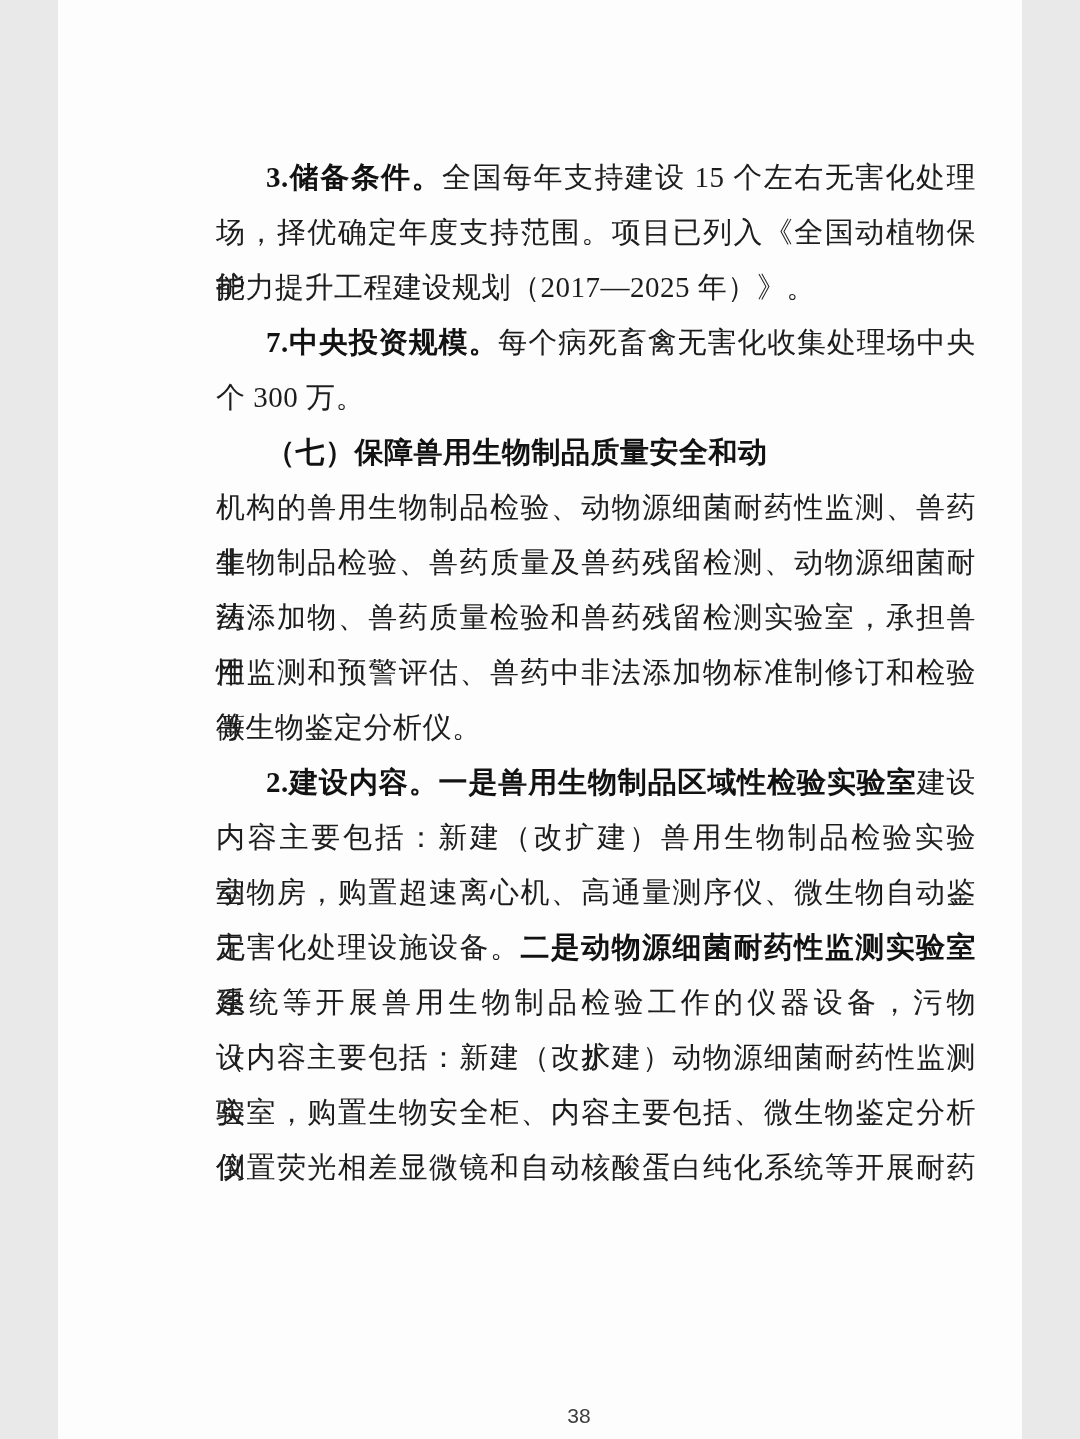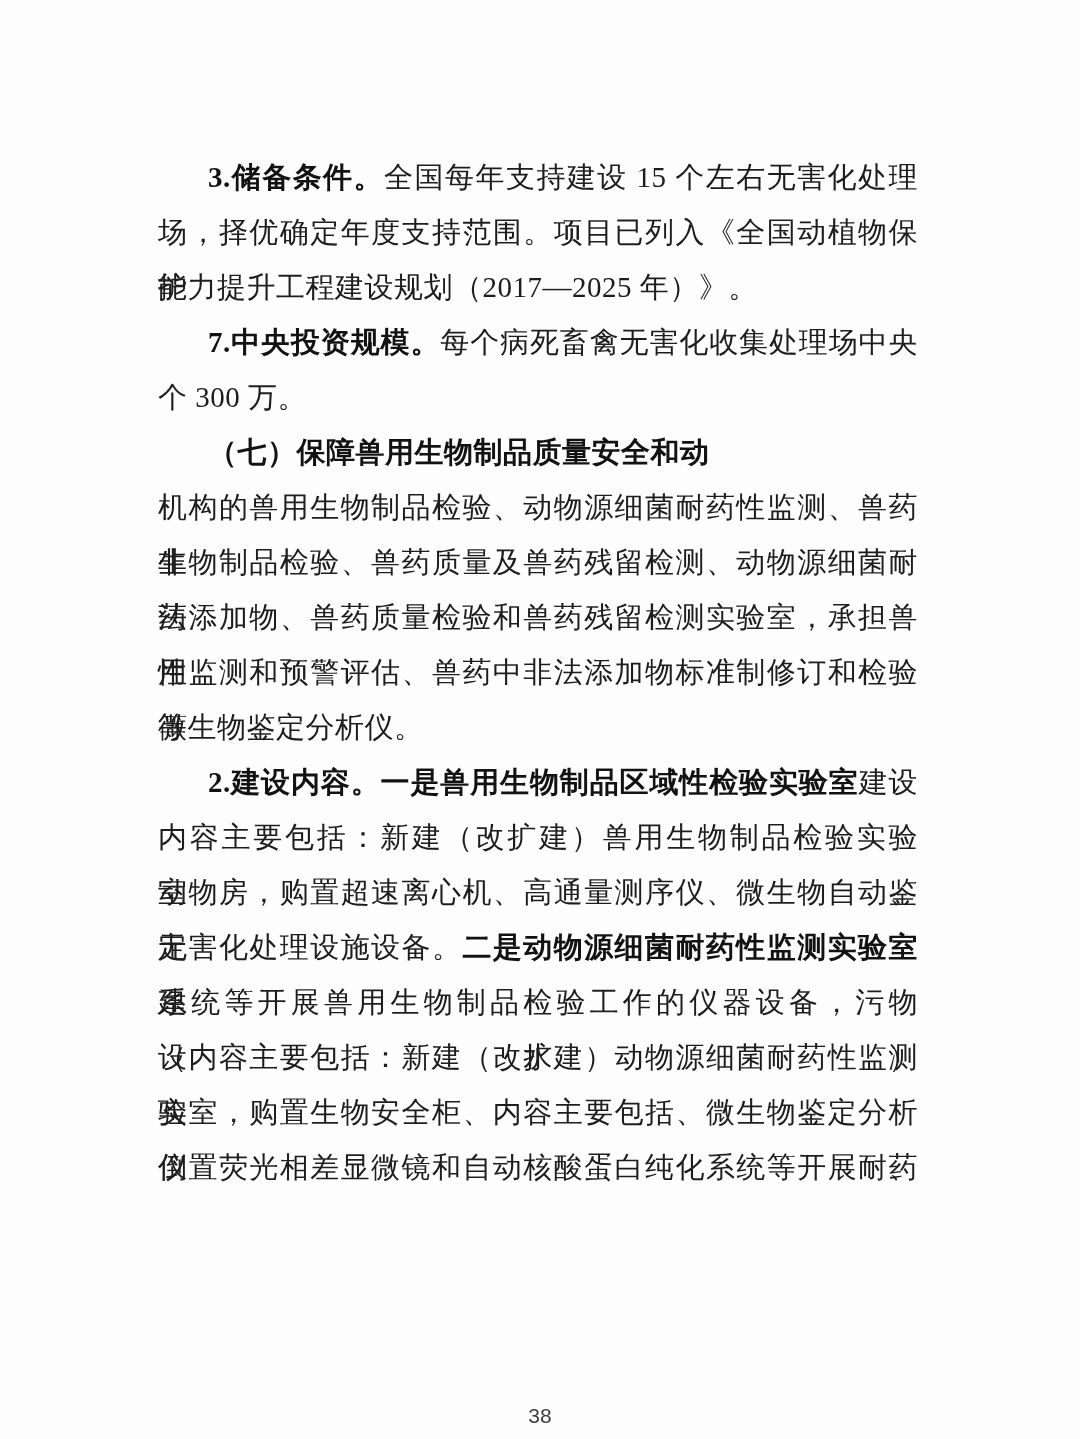--- a/index.html
+++ b/index.html
@@ -2,21 +2,21 @@
 <html><head>
 <meta charset="utf-8">
 <style>
   html, body {
     margin: 0;
     padding: 0;
     background: #e9e9e9;
   }
   .page {
     position: relative;
-    width: 1080px;
+    width: 964px;
     height: 1439px;
     margin: 0 auto;
     background: #fdfdfd;
     overflow: hidden;
     font-family: "Liberation Serif", "DejaVu Serif", serif;
   }
   .textblock {
     position: absolute;
     left: 158px;
     top: 150px;
@@ -43,20 +43,21 @@
   }
   .pagenum {
     position: absolute;
     top: 1404px;
     left: 0;
     width: 100%;
     text-align: center;
     font-size: 21px;
     color: #3d3d3d;
     font-family: "Liberation Sans", "DejaVu Sans", sans-serif;
+    padding-left: 39px;
   }
 </style>
 </head>
 <body>
 
 <div class="page">
   <div class="textblock">
     <div class="line indent"><span class="b">3.储备条件。</span><span>全国每年支持建设 15 个左右无害化处理</span></div>
     <div class="line"><span>场，择优确定年度支持范围。项目已列入《全国动植物保护</span></div>
     <div class="line end"><span>能力提升工程建设规划（2017—2025 年）》。</span></div>

